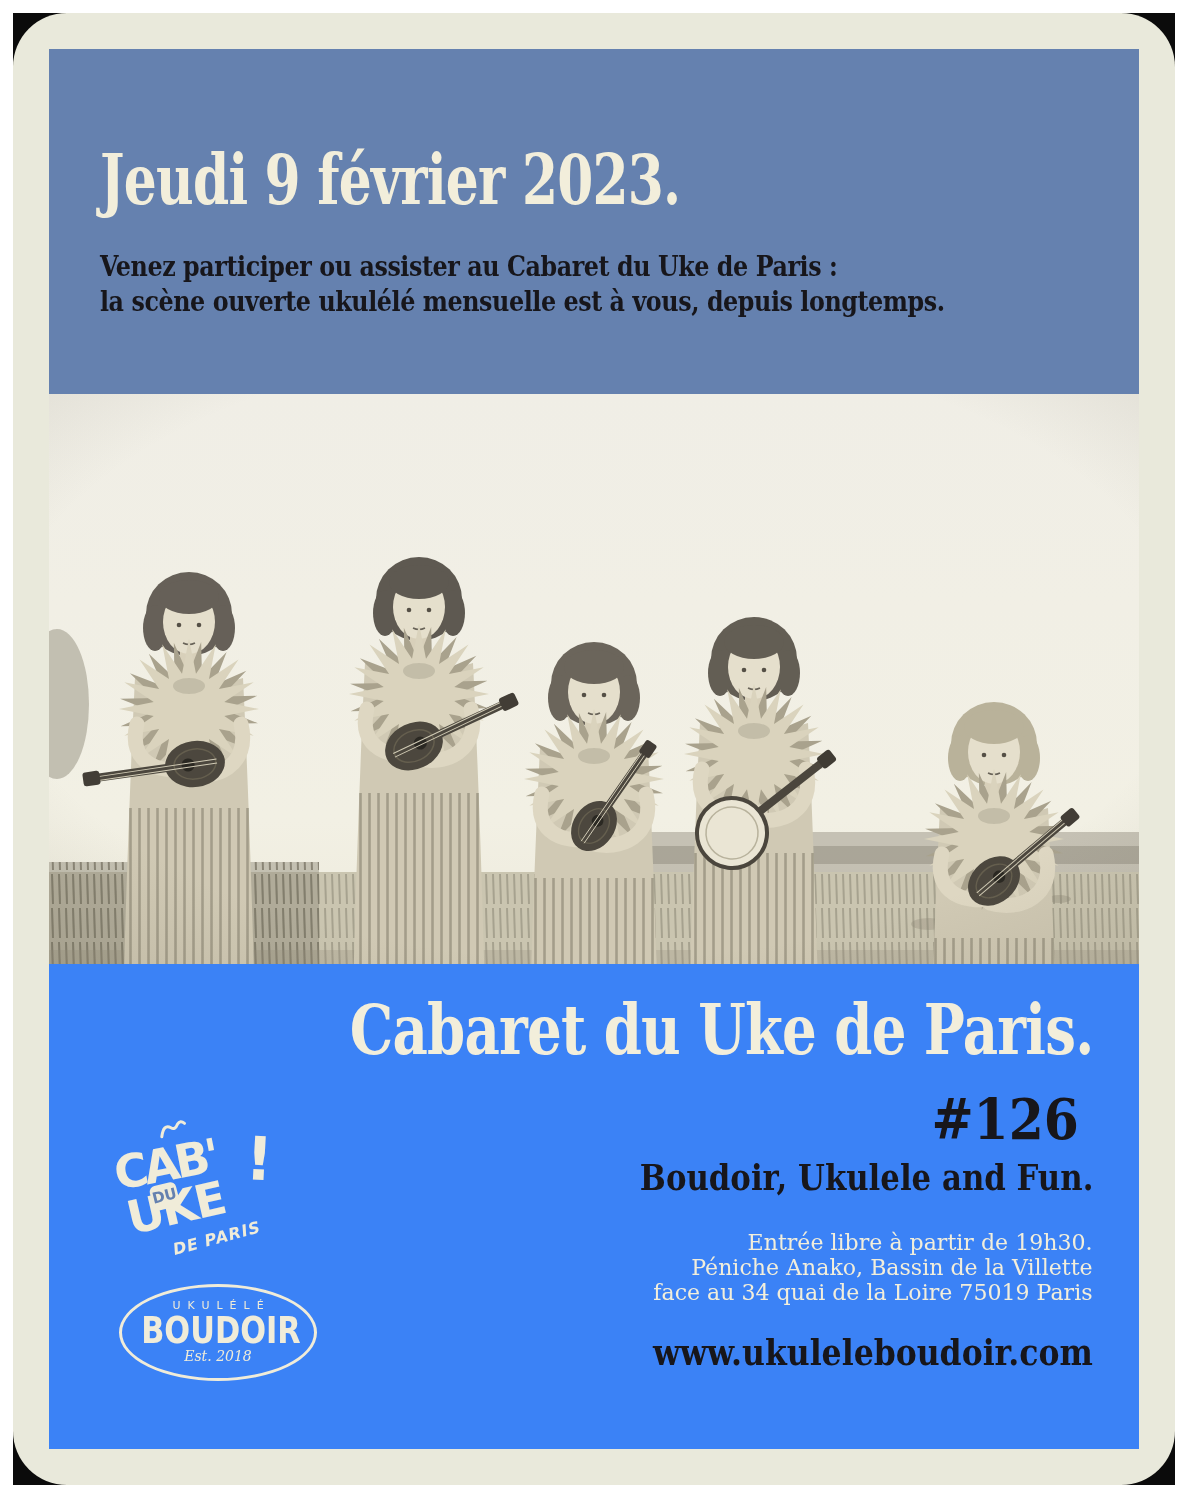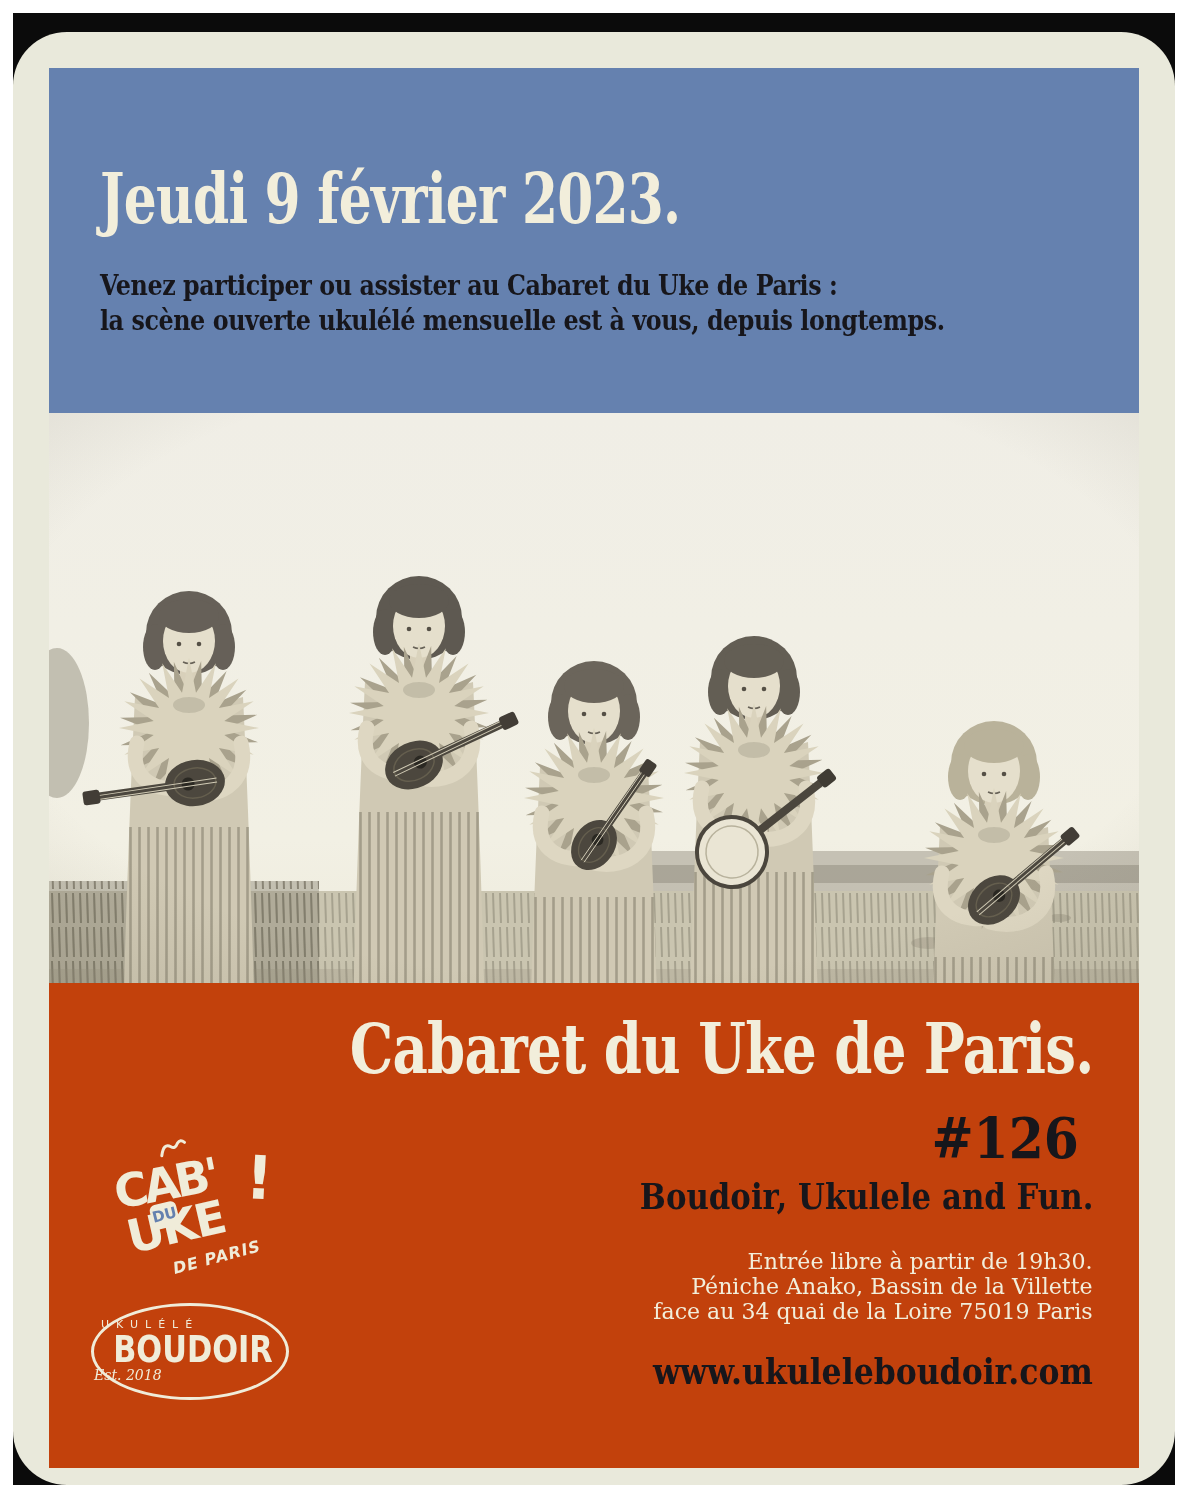--- a/index.html
+++ b/index.html
@@ -1,37 +1,37 @@
 <!DOCTYPE html>
 <html><head>
 <meta charset="utf-8">
 <style>
   html,body{margin:0;padding:0;background:#ffffff;width:1188px;height:1498px;position:relative;
             font-family:"DejaVu Serif", serif;-webkit-font-smoothing:antialiased;}
   
   .mat{position:absolute;left:13px;top:13px;right:13px;bottom:13px;background:#0b0b0b;}
   .poster{position:absolute;left:13px;top:13px;right:13px;bottom:13px;background:#e9e9db;
-          border-radius:54px;overflow:hidden;margin-top:19px;}
+          border-radius:54px;overflow:hidden;}
   .inner{position:absolute;left:36px;top:36px;right:36px;bottom:36px;}
 
   
   .header{position:relative;height:345px;background:#6581af;}
   .date-title{position:absolute;left:51px;top:96px;margin:0;font-size:70px;line-height:1;
               font-weight:bold;color:#f2eedb;letter-spacing:-1px;white-space:nowrap;
               transform:scaleX(.74);transform-origin:0 0;}
   .subtitle{position:absolute;left:51px;top:200px;font-size:28px;line-height:35px;font-weight:bold;
             color:#17161b;letter-spacing:-.5px;white-space:nowrap;
             transform:scaleX(.85);transform-origin:0 0;}
 
   
   .photo{position:relative;height:570px;background:#f2f1e8;}
   .photo svg{display:block;width:100%;height:100%;}
 
   
-  .footer{position:relative;height:485px;background:#c2410c;}
+  .footer{position:relative;height:485px;background:#3b82f6;}
   .event-title{position:absolute;right:46px;top:31px;margin:0;font-size:70px;line-height:1;
                font-weight:bold;color:#f2eedb;letter-spacing:-1px;white-space:nowrap;
                transform:scaleX(.78);transform-origin:100% 0;}
   .edition{position:absolute;right:60px;top:127px;font-size:56px;line-height:1;font-weight:bold;
            color:#17161b;white-space:nowrap;transform:scaleX(.9);transform-origin:100% 0;}
   .tagline{position:absolute;right:46px;top:196px;font-size:35px;line-height:1;font-weight:bold;
            color:#17161b;white-space:nowrap;transform:scaleX(.88);transform-origin:100% 0;}
   .info{position:absolute;right:46px;top:266px;text-align:right;font-size:23px;line-height:25px;
         color:#f2eedb;white-space:nowrap;transform:scaleX(.96);transform-origin:100% 0;}
   .website{position:absolute;right:46px;top:371px;font-size:35px;line-height:1;font-weight:bold;
@@ -47,22 +47,22 @@
   .cab-logo .du{position:absolute;left:40px;top:46px;width:27px;height:25px;background:#f0ecd9;
                 border-radius:6px;color:#6581af;font-size:15px;font-weight:bold;text-align:center;
                 line-height:25px;transform:rotate(-8deg);font-family:"DejaVu Sans",sans-serif;}
   .cab-logo .w3{position:absolute;left:14px;top:44px;font-size:46px;font-weight:bold;letter-spacing:-2px;
                 transform:rotate(-7deg);font-family:"DejaVu Sans",sans-serif;}
   .cab-logo .w4{position:absolute;left:56px;top:96px;font-size:16px;font-weight:bold;font-style:italic;
                 letter-spacing:1px;transform:rotate(-9deg);font-family:"DejaVu Sans",sans-serif;}
   .cab-logo .doodle{position:absolute;left:54px;top:-18px;}
 
   
-  .boudoir-logo{position:absolute;left:42px;top:320px;width:198px;height:97px;
-                border:3.5px solid #f0ecd9;border-radius:50%;color:#f0ecd9;
+  .boudoir-logo{position:absolute;left:70px;top:320px;width:198px;height:97px;
+                border:3.5px solid #f0ecd9;border-radius:50%;color:#f0ecd9;text-align:center;
                 box-sizing:border-box;}
   .boudoir-logo .uk{display:block;margin-top:12px;font-size:11px;letter-spacing:7px;text-indent:7px;
                     font-family:"DejaVu Sans",sans-serif;}
   .boudoir-logo .name{display:block;margin-top:1px;font-size:38px;line-height:34px;font-weight:bold;
                       letter-spacing:0;transform:scaleX(.8);font-family:"DejaVu Sans",sans-serif;}
   .boudoir-logo .est{display:block;margin-top:1px;font-size:14px;font-style:italic;
                      font-family:"DejaVu Serif",serif;}
 </style>
 </head>
 <body>

